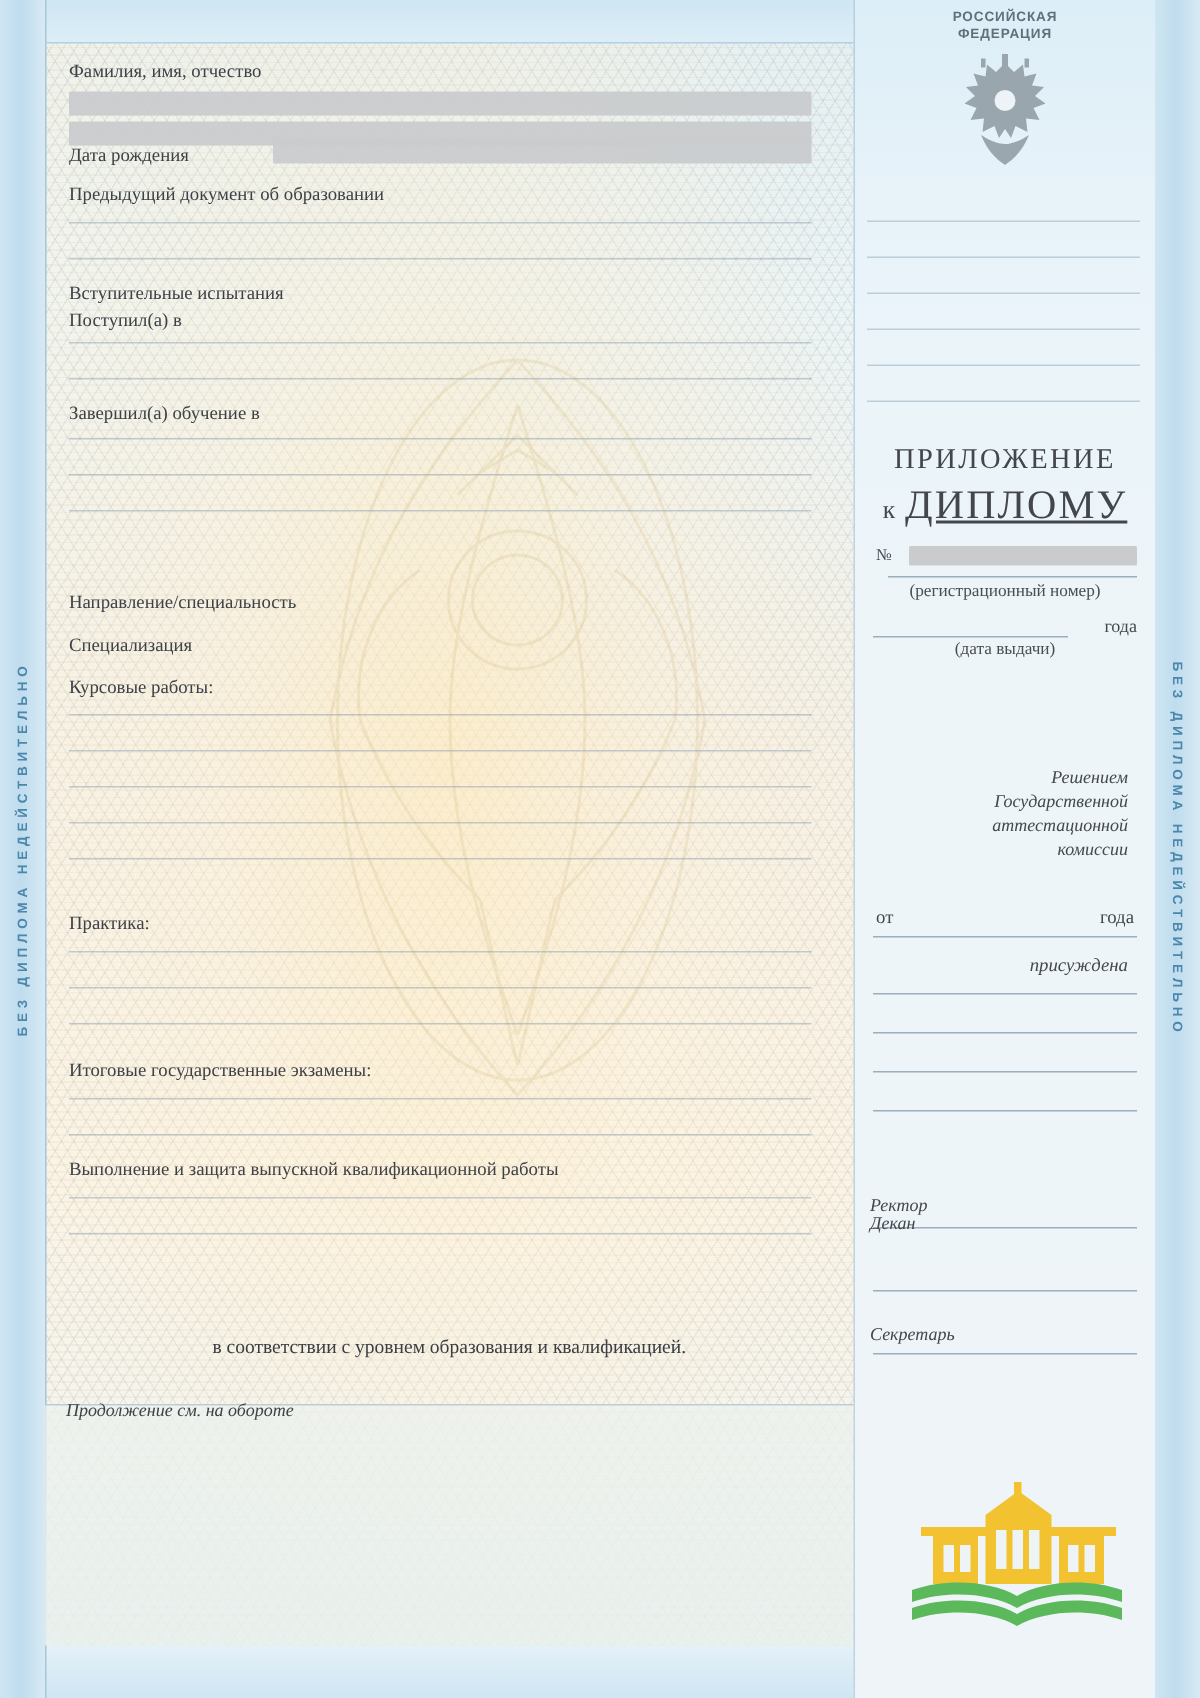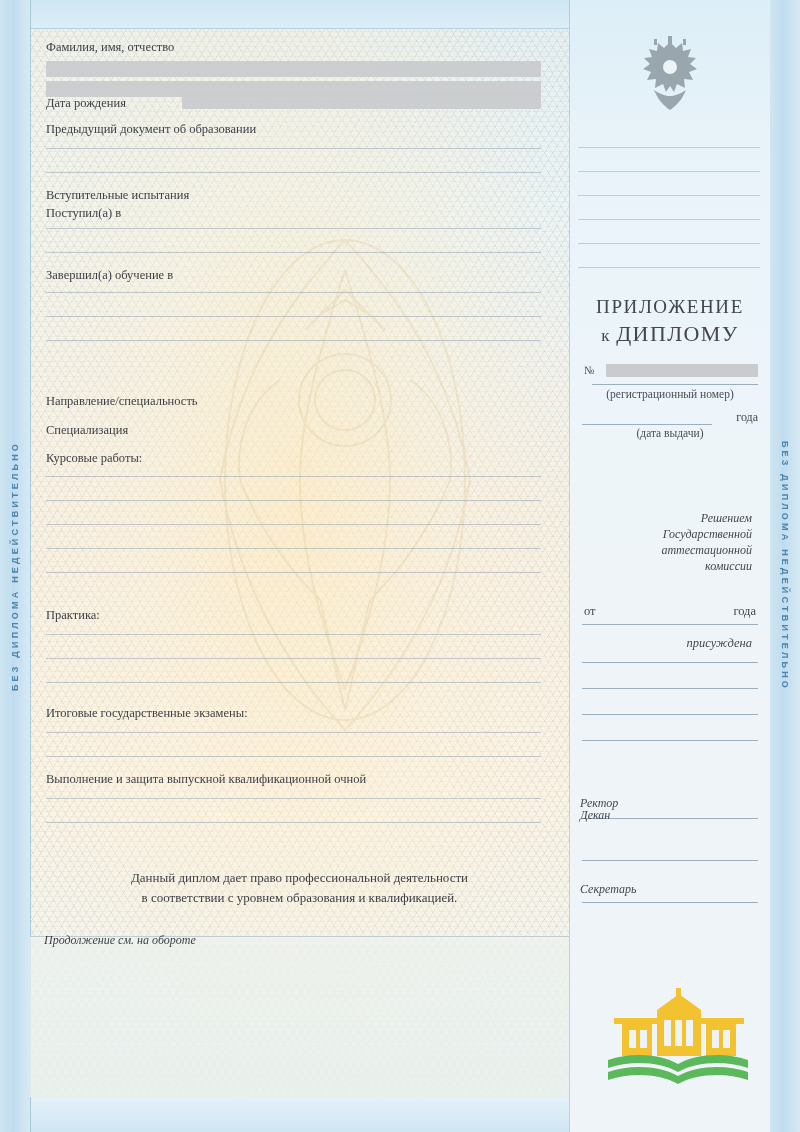--- a/index.html
+++ b/index.html
@@ -134,23 +134,24 @@
     font-size: 19px;
     letter-spacing: 1.6px;
     font-variant: small-caps;
   }
   .prilozhenie .l2 {
     font-size: 17px;
     letter-spacing: 1.2px;
     margin-top: 3px;
   }
   .prilozhenie .l2 b {
-    font-size: 22px;
+    font-size: 27px;
     letter-spacing: 1.4px;
     font-weight: normal;
+    text-decoration: underline;
   }
   .num-row {
     position: absolute;
     top: 362px;
     left: 10px;
     right: 12px;
     height: 20px;
     font-size: 12px;
     color: #4a4d52;
   }
@@ -362,32 +363,35 @@
 
     <div class="fld" style="left:16px; top:580px;">Практика:</div>
     <div class="thinline" style="left:16px; top:606px; width:495px;"></div>
     <div class="thinline" style="left:16px; top:630px; width:495px;"></div>
     <div class="thinline" style="left:16px; top:654px; width:495px;"></div>
 
     <div class="fld" style="left:16px; top:678px;">Итоговые государственные экзамены:</div>
     <div class="thinline" style="left:16px; top:704px; width:495px;"></div>
     <div class="thinline" style="left:16px; top:728px; width:495px;"></div>
 
-    <div class="fld" style="left:16px; top:744px;">Выполнение и защита выпускной квалификационной очной</div>
+    <div class="fld" style="left:16px; top:744px;">Выполнение и защита выпускной квалификационной работы</div>
     <div class="thinline" style="left:16px; top:770px; width:495px;"></div>
     <div class="thinline" style="left:16px; top:794px; width:495px;"></div>
 
-    <div class="statement" style="top:840px;">Данный диплом дает право профессиональной деятельности</div>
     <div class="statement" style="top:860px;">в соответствии с уровнем образования и квалификацией.</div>
 
     <div class="cont-note" style="left:14px; top:905px;">Продолжение см. на обороте</div>
   </div>
 
   <div class="right-col">
 
+    <div class="rf-title">
+      <div>РОССИЙСКАЯ</div>
+      <div>ФЕДЕРАЦИЯ</div>
+    </div>
 
     <div class="emblem-box">
       <svg viewBox="0 0 92 82" width="92" height="82" xmlns="http://www.w3.org/2000/svg">
         <g fill="#8e9aa2" opacity="0.85">
           <path d="M46 8 L40 14 L34 9 L33 17 L25 15 L28 23 L20 24 L26 30 L19 35 L27 38 L23 46 L32 45 L31 54 L39 50 L42 58 L46 52 L50 58 L53 50 L61 54 L60 45 L69 46 L65 38 L73 35 L66 30 L72 24 L64 23 L67 15 L59 17 L58 9 L52 14 Z"></path>
           <circle cx="46" cy="33" r="7" fill="#f0f4f6"></circle>
           <path d="M30 56 C34 66 40 72 46 76 C52 72 58 66 62 56 C56 60 50 62 46 62 C42 62 36 60 30 56 Z"></path>
           <rect x="44" y="2" width="4" height="8"></rect>
           <rect x="30" y="5" width="3" height="6"></rect>
           <rect x="59" y="5" width="3" height="6"></rect>

